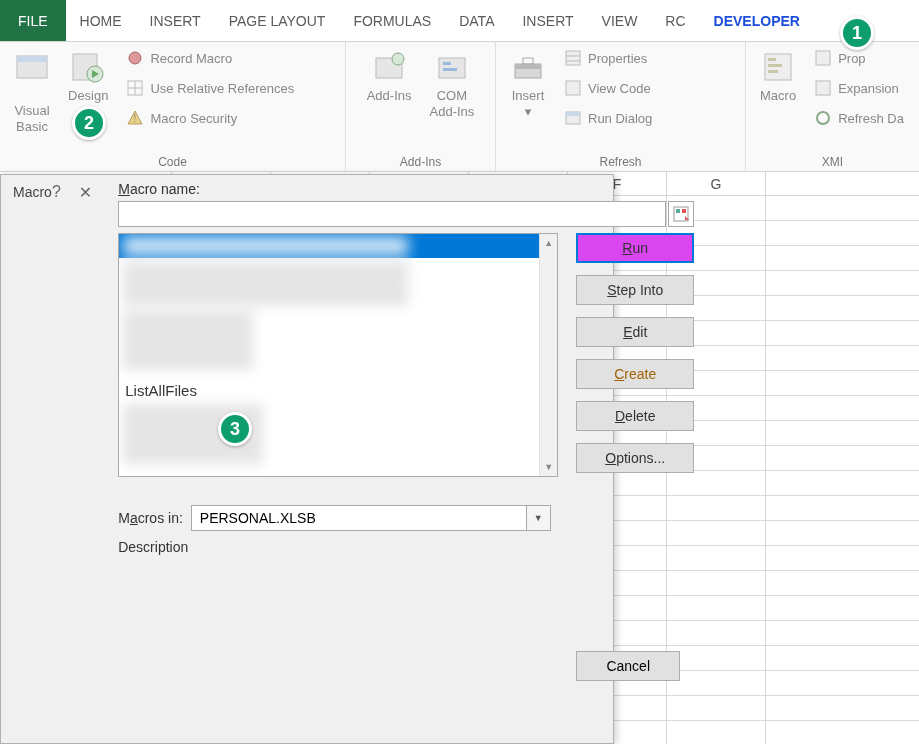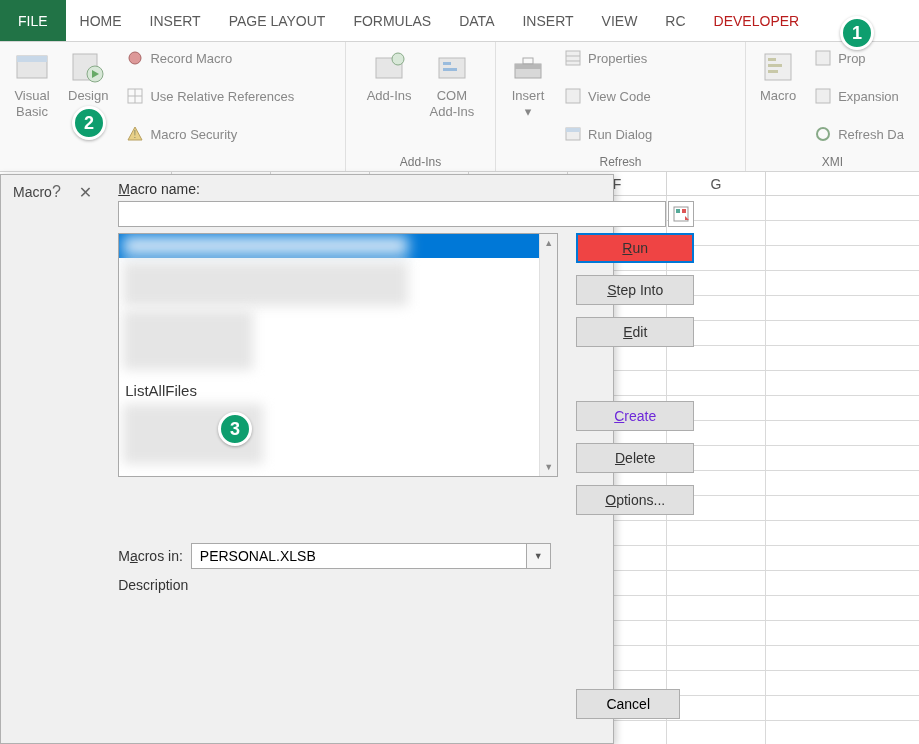--- a/index.html
+++ b/index.html
@@ -2,32 +2,32 @@
 <html><head>
   <meta charset="utf-8">
   <style>
     * { margin: 0; padding: 0; box-sizing: border-box; }
     body { font-family: "Segoe UI", Tahoma, sans-serif; font-size: 13px; background: #fff; width: 919px; height: 744px; overflow: hidden; position: relative; }
     
     
     .tab-row { display: flex; align-items: center; height: 42px; border-bottom: 1px solid #d4d4d4; }
     .file-tab { background: #217346; color: #fff; padding: 6px 18px; font-size: 14px; height: 100%; display: flex; align-items: center; }
     .tab { padding: 6px 14px; color: #5a5a5a; font-size: 14px; cursor: pointer; height: 100%; display: flex; align-items: center; }
-    .tab.active { color: #b91c1c; }
+    .tab.active { color: #1d4ed8; font-weight: bold; }
     
     
     .ribbon-body { display: flex; height: 130px; border-bottom: 1px solid #d4d4d4; background: #f9f9f9; }
     .ribbon-group { border-right: 1px solid #e0e0e0; padding: 4px 8px 2px 8px; display: flex; flex-direction: column; justify-content: space-between; }
     .group-content { display: flex; gap: 6px; flex: 1; }
     .group-label { text-align: center; font-size: 12px; color: #777; padding-top: 4px; }
     
     .big-btn { display: flex; flex-direction: column; align-items: center; justify-content: flex-start; padding: 4px 6px; color: #888; font-size: 13px; line-height: 1.2; text-align: center; cursor: pointer; min-width: 48px; position: relative; }
     .big-btn .icon { width: 34px; height: 34px; margin-bottom: 4px; }
     
-    .small-btn-col { display: flex; flex-direction: column; gap: 14px; justify-content: flex-start; }
+    .small-btn-col { display: flex; flex-direction: column; gap: 6px; justify-content: flex-start; }
     .small-btn { display: flex; align-items: center; gap: 6px; padding: 3px 6px; color: #888; font-size: 13px; cursor: pointer; white-space: nowrap; }
     .small-btn .icon { width: 18px; height: 18px; }
     
     
     .step-badge { position: absolute; width: 34px; height: 34px; border-radius: 50%; background: #0e9e6e; border: 3px solid #fff; box-shadow: 0 1px 3px rgba(0,0,0,0.3); display: flex; align-items: center; justify-content: center; color: #fff; font-weight: bold; font-size: 18px; z-index: 50; }
     
     
     .sheet { position: relative; }
     .col-headers { display: flex; height: 24px; border-bottom: 1px solid #d4d4d4; padding-left: 42px; }
     .col-header { width: 99px; border-right: 1px solid #d4d4d4; display: flex; align-items: center; justify-content: center; color: #555; font-size: 14px; }
@@ -61,22 +61,22 @@
     .blur-block { filter: blur(6px); background: #e5e5e5; position: absolute; }
     .selected-row { position: absolute; top: 0; left: 0; right: 18px; height: 24px; background: #0078d7; }
     .blur-on-sel { filter: blur(7px); background: #cfe4f5; width: 285px; height: 20px; margin: 2px 0 0 4px; }
     .blur2 { top: 28px; left: 4px; width: 285px; height: 44px; }
     .blur3 { top: 76px; left: 4px; width: 130px; height: 60px; }
     .listfiles { position: absolute; top: 148px; left: 6px; font-size: 15px; color: #333; }
     .blur4 { top: 170px; left: 4px; width: 140px; height: 60px; }
     
     .btn-col { display: flex; flex-direction: column; gap: 12px; width: 118px; }
     .dlg-btn { height: 30px; background: #e1e1e1; border: 1px solid #adadad; font-size: 14px; color: #333; cursor: pointer; }
-    .dlg-btn.primary { border: 2px solid #0078d7; background: #ef4444; }
-    .dlg-btn.disabled { color: #6d28d9; margin-top: 42px; }
+    .dlg-btn.primary { border: 2px solid #0078d7; background: #d946ef; }
+    .dlg-btn.disabled { color: #a16207; }
     .dlg-btn .u { text-decoration: underline; }
     
     .macros-in-row { display: flex; align-items: center; gap: 8px; margin-top: 28px; }
     .macros-in-row .lbl { margin: 0; text-align: center; }
     .macros-in-select { flex: 0 0 360px; display: flex; }
     .macros-in-select .sel-body { flex: 1; height: 26px; border: 1px solid #a9a9a9; background: #fff; display: flex; align-items: center; padding: 0 8px; font-size: 14px; }
     .macros-in-select .sel-drop { width: 24px; height: 26px; border: 1px solid #a9a9a9; border-left: none; background: #f5f5f5; display: flex; align-items: center; justify-content: center; font-size: 9px; color: #555; cursor: pointer; }
     
     .bottom-btn-area { display: flex; justify-content: flex-end; margin-top: 96px; padding-right: 14px; }
     .cancel-btn { width: 104px; height: 30px; background: #e1e1e1; border: 1px solid #adadad; font-size: 14px; cursor: pointer; }
@@ -104,21 +104,21 @@
 
   <div class="ribbon-group" style="width:346px;">
     <div class="group-content">
       <div class="big-btn">
         <span class="icon">
           <svg width="34" height="34">
               <rect x="2" y="6" width="30" height="22" fill="#e6e6e6" stroke="#bbb"></rect>
               <rect x="2" y="6" width="30" height="6" fill="#c8d8e8"></rect>
             </svg>
         </span>
-        <span style="white-space:pre-line;">Visual
+        <span style="white-space:pre-line;margin-top:15px;">Visual
 Basic</span>
       </div>
       <div class="big-btn">
         <span class="icon">
           <svg width="34" height="34">
               <rect x="2" y="4" width="24" height="26" fill="#e6e6e6" stroke="#bbb"></rect>
               <circle cx="24" cy="24" r="8" fill="#d8e8d8" stroke="#8a8"></circle>
               <polygon points="21,20 28,24 21,28" fill="#6a6"></polygon>
             </svg>
         </span>
@@ -147,20 +147,21 @@
           <span class="icon">
               <svg width="18" height="18">
                 <polygon points="9,2 16,15 2,15" fill="#e8d088" stroke="#b8a060"></polygon>
                 <text x="9" y="13" font-size="10" text-anchor="middle" fill="#886">!</text>
               </svg>
             </span>
           <span>Macro Security</span>
         </div>
       </div>
     </div>
+    <div class="group-label">Code</div>
   </div>
 
   <div class="ribbon-group" style="width:150px;">
     <div class="group-content" style="justify-content:center;">
       <div class="big-btn">
         <span class="icon">
             <svg width="34" height="34">
               <rect x="4" y="8" width="26" height="20" fill="#e6e6e6" stroke="#bbb"></rect>
               <circle cx="26" cy="9" r="6" fill="#d8e8d8" stroke="#8a8"></circle>
             </svg>

